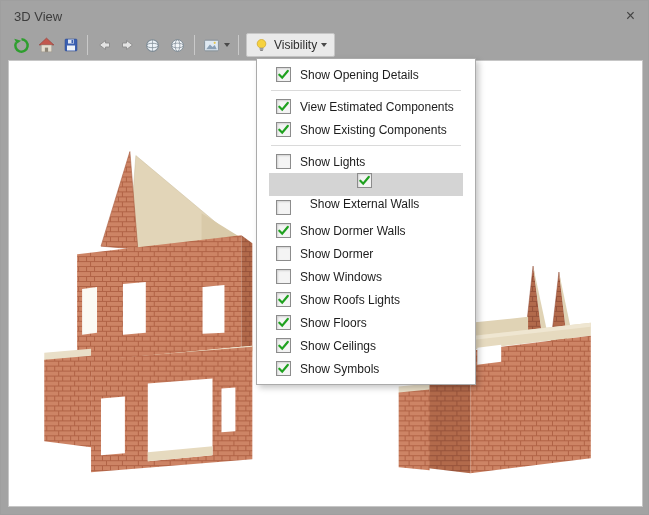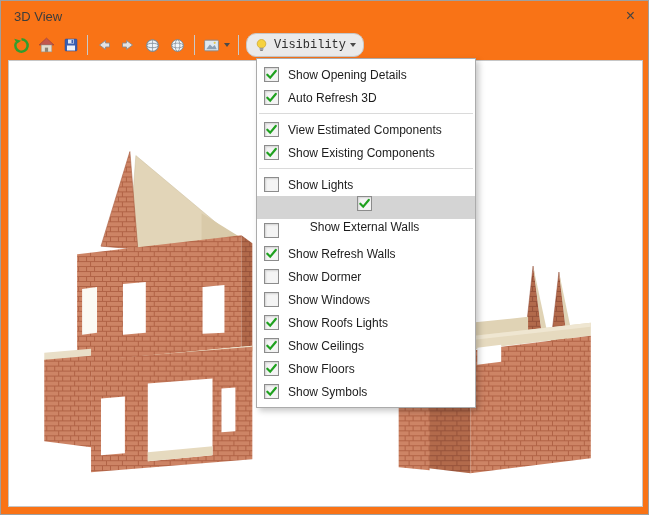--- a/index.html
+++ b/index.html
@@ -1,29 +1,29 @@
 <!DOCTYPE html>
 <html style="--check-green: #1fa11f; --menu-highlight-bg: #d4d4d4; --brick-front: #cd8465; --brick-dark: #b26a4b; --cream: #e6dabf; --cream-light: #efe6d1; --bulb-yellow: #f6d23f; --refresh-green: #2e9e2e; --roof-red: #c2574d; --save-blue: #3a5fb0;"><head>
 <meta charset="utf-8">
 <style>
   html,body{margin:0;padding:0;background:#fbfbfb;font-family:"Liberation Sans",sans-serif;}
-  .window{position:relative;width:649px;height:515px;background:#f97316;border:1px solid #9f9f9f;box-sizing:border-box;overflow:hidden;}
+  .window{position:relative;width:649px;height:515px;background:#a3a3a3;border:1px solid #9f9f9f;box-sizing:border-box;overflow:hidden;}
   .titlebar{position:absolute;top:0;left:0;right:0;height:30px;}
   .title{position:absolute;left:13px;top:8px;font-size:13px;color:#3d3d3d;}
   .close{position:absolute;right:9px;top:5px;font-size:16px;color:#444;line-height:16px;padding:2px 4px;cursor:pointer;}
   .toolbar{position:absolute;top:31px;left:8px;height:26px;display:flex;align-items:center;}
   .tbtn{display:flex;align-items:center;justify-content:center;height:24px;min-width:22px;padding:0 2px;background:transparent;border:1px solid transparent;margin:0 1px;font-family:inherit;}
   .tbtn svg{display:block;}
   .tsep{width:1px;height:20px;background:#c9c9c9;margin:0 4px;}
-  .vis-btn{padding:0 7px;background:#eaeaea;border:1px solid #c6c6c6;border-radius:10px;margin-left:3px;font-family:Liberation Mono, monospace;}
+  .vis-btn{padding:0 7px;background:#eaeaea;border:1px solid #c6c6c6;border-radius:2px;margin-left:3px;}
   .vis-label{font-size:12px;color:#2e2e2e;margin-left:5px;}
   .caret{width:0;height:0;border-left:3.5px solid transparent;border-right:3.5px solid transparent;border-top:4px solid #4a4a4a;margin-left:4px;}
   .canvas{position:absolute;left:7px;top:59px;width:635px;height:447px;background:#fff;border:1px solid #c6c6c6;box-sizing:border-box;}
   .canvas svg{width:100%;height:100%;display:block;}
-  .menu{position:absolute;left:255px;top:57px;width:220px;background:#fff;border:1px solid #ababab;box-shadow:3px 3px 6px rgba(0,0,0,.22);padding:4px 0;z-index:5;box-sizing:border-box;}
+  .menu{position:absolute;left:255px;top:57px;width:220px;background:#fff;border:1px solid #ababab;box-shadow:3px 3px 6px rgba(0,0,0,.22);padding:4px 12px;z-index:5;box-sizing:border-box;}
   .menu-item{display:flex;align-items:center;height:23px;padding:0 10px 0 7px;gap:9px;font-size:12px;color:#1c1c1c;}
   .menu-item.highlighted{background:var(--menu-highlight-bg,#d4d4d4);flex-direction:column;}
   .cb{width:15px;height:15px;flex:0 0 auto;background:#f4f4f4;border:1px solid #8c8c8c;box-shadow:inset 1px 1px 2px rgba(0,0,0,.14);display:flex;align-items:center;justify-content:center;box-sizing:border-box;}
   .ck{width:13px;height:13px;visibility:hidden;overflow:visible;}
   .menu-item.checked .ck{visibility:visible;}
   .checkmark{stroke:var(--check-green,#1fa11f);}
   .menu-sep{height:1px;background:#dadada;margin:4px 2px;}
   .mlabel{white-space:nowrap;}
 </style>
 </head>
@@ -161,28 +161,20 @@
 
       <div class="menu-item checked">
         <span class="cb">
           <svg class="ck" viewBox="0 0 14 14">
             <path class="checkmark" d="M2.5 7.2 L5.6 10.4 L11.6 3.2" fill="none" stroke-width="2.4" stroke-linecap="round"></path>
           </svg>
         </span>
         <span class="mlabel">Show Opening Details</span>
       </div>
 
-      <div class="menu-item checked">
-        <span class="cb">
-          <svg class="ck" viewBox="0 0 14 14">
-            <path class="checkmark" d="M2.5 7.2 L5.6 10.4 L11.6 3.2" fill="none" stroke-width="2.4" stroke-linecap="round"></path>
-          </svg>
-        </span>
-        <span class="mlabel">Auto Refresh 3D</span>
-      </div>
     <div class="menu-sep"></div>
       <div class="menu-item checked">
         <span class="cb">
           <svg class="ck" viewBox="0 0 14 14">
             <path class="checkmark" d="M2.5 7.2 L5.6 10.4 L11.6 3.2" fill="none" stroke-width="2.4" stroke-linecap="round"></path>
           </svg>
         </span>
         <span class="mlabel">View Estimated Components</span>
       </div>
 
@@ -220,21 +212,21 @@
           </svg>
         </span>
       </div>
 
       <div class="menu-item checked">
         <span class="cb">
           <svg class="ck" viewBox="0 0 14 14">
             <path class="checkmark" d="M2.5 7.2 L5.6 10.4 L11.6 3.2" fill="none" stroke-width="2.4" stroke-linecap="round"></path>
           </svg>
         </span>
-        <span class="mlabel">Show Refresh Walls</span>
+        <span class="mlabel">Show Dormer Walls</span>
       </div>
 
       <div class="menu-item">
         <span class="cb">
           <svg class="ck" viewBox="0 0 14 14">
             <path class="checkmark" d="M2.5 7.2 L5.6 10.4 L11.6 3.2" fill="none" stroke-width="2.4" stroke-linecap="round"></path>
           </svg>
         </span>
         <span class="mlabel">Show Dormer</span>
       </div>
@@ -256,35 +248,35 @@
         </span>
         <span class="mlabel">Show Roofs Lights</span>
       </div>
 
       <div class="menu-item checked">
         <span class="cb">
           <svg class="ck" viewBox="0 0 14 14">
             <path class="checkmark" d="M2.5 7.2 L5.6 10.4 L11.6 3.2" fill="none" stroke-width="2.4" stroke-linecap="round"></path>
           </svg>
         </span>
+        <span class="mlabel">Show Floors</span>
+      </div>
+
+      <div class="menu-item checked">
+        <span class="cb">
+          <svg class="ck" viewBox="0 0 14 14">
+            <path class="checkmark" d="M2.5 7.2 L5.6 10.4 L11.6 3.2" fill="none" stroke-width="2.4" stroke-linecap="round"></path>
+          </svg>
+        </span>
         <span class="mlabel">Show Ceilings</span>
       </div>
 
       <div class="menu-item checked">
         <span class="cb">
           <svg class="ck" viewBox="0 0 14 14">
             <path class="checkmark" d="M2.5 7.2 L5.6 10.4 L11.6 3.2" fill="none" stroke-width="2.4" stroke-linecap="round"></path>
           </svg>
         </span>
-        <span class="mlabel">Show Floors</span>
-      </div>
-
-      <div class="menu-item checked">
-        <span class="cb">
-          <svg class="ck" viewBox="0 0 14 14">
-            <path class="checkmark" d="M2.5 7.2 L5.6 10.4 L11.6 3.2" fill="none" stroke-width="2.4" stroke-linecap="round"></path>
-          </svg>
-        </span>
         <span class="mlabel">Show Symbols</span>
       </div>
     </div>
 
 </div>
 
 </body></html>

